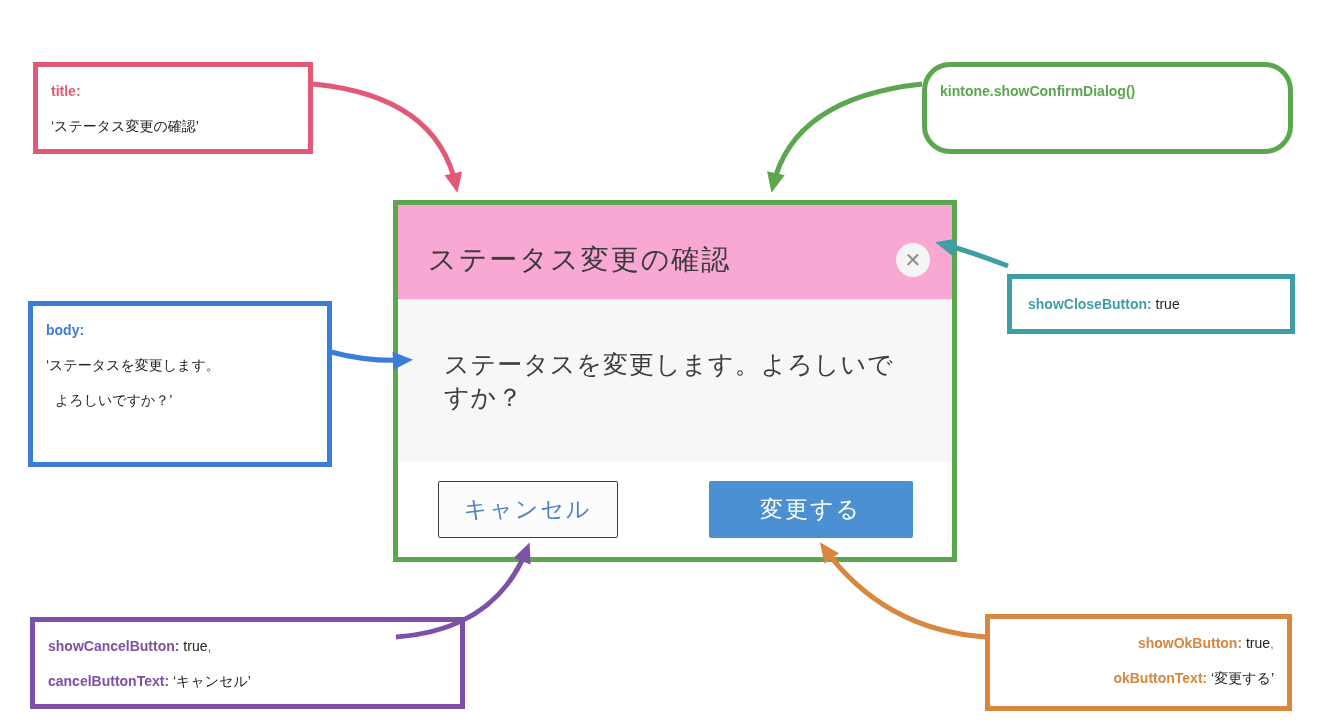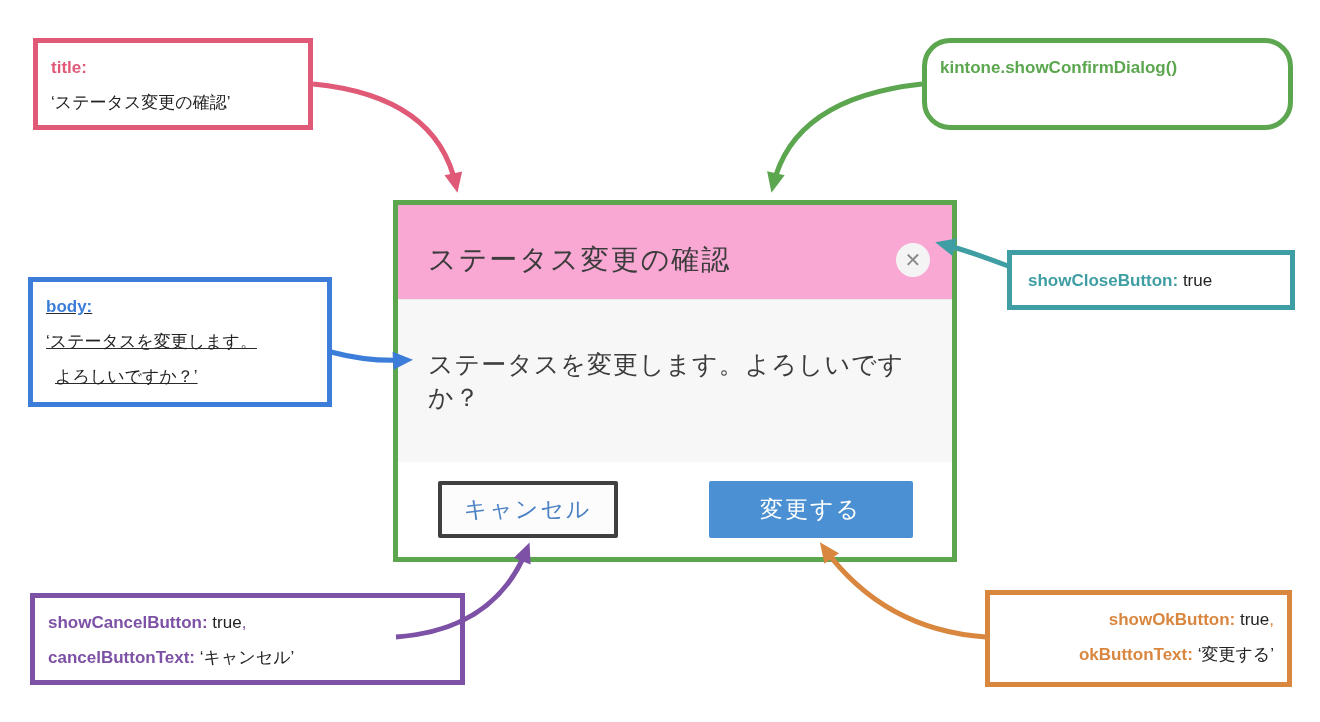--- a/index.html
+++ b/index.html
@@ -14,39 +14,40 @@
     background: #ffffff;
     overflow: hidden;
   }
 
   
   .callout {
     position: absolute;
     box-sizing: border-box;
     background: #ffffff;
     border: 5px solid var(--accent);
-    font-size: 17px;
+    font-size: 14px;
     line-height: 35px;
     padding: 7px 13px;
     white-space: nowrap;
+    margin-top: 24px;
   }
   .callout .prop { color: var(--accent); font-weight: 700; }
   .callout .code { color: var(--accent); font-weight: 700; }
   .callout .val  { color: #222222; }
   .callout .comma { color: var(--accent); }
   .callout.pink   { --accent: var(--c-pink); }
   .callout.green  { --accent: var(--c-green); }
   .callout.blue   { --accent: var(--c-blue); }
   .callout.teal   { --accent: var(--c-teal); }
   .callout.purple { --accent: var(--c-purple); }
   .callout.orange { --accent: var(--c-orange); }
 
   .box-title  { left: 33px;   top: 38px;  width: 280px; height: 92px; }
   .box-api    { left: 922px;  top: 38px;  width: 371px; height: 92px; border-radius: 28px; }
-  .box-body   { left: 28px;   top: 277px; width: 304px; height: 130px; text-decoration: underline; }
+  .box-body   { left: 28px;   top: 277px; width: 304px; height: 166px; }
   .box-close  { left: 1007px; top: 250px; width: 288px; height: 60px;
                 display: flex; align-items: center; padding: 0 16px; }
   .box-cancel { left: 30px;   top: 593px; width: 435px; height: 92px; }
   .box-ok     { left: 985px;  top: 590px; width: 307px; height: 97px; text-align: right; }
   .indent-sm { padding-left: 9px; }
 
   
   .dialog {
     position: absolute;
     left: 393px; top: 200px;
@@ -84,21 +85,21 @@
     justify-content: center;
     cursor: pointer;
     padding: 0;
   }
   .dialog-body {
     flex: 0 0 162px;
     background: var(--dialog-body-bg);
     border-top: 1px solid #ededee;
     display: flex;
     align-items: center;
-    padding: 0 30px;
+    padding: 0 46px;
     font-size: 25px;
     letter-spacing: 1px;
     color: #3c3c3c;
   }
   .dialog-footer {
     flex: 1 1 auto;
     background: #ffffff;
     display: flex;
     align-items: center;
     justify-content: center;
@@ -108,21 +109,21 @@
     height: 57px;
     font-size: 23px;
     letter-spacing: 2px;
     border-radius: 2px;
     cursor: pointer;
     font-family: inherit;
   }
   .btn-cancel {
     width: 180px;
     background: #fcfcfd;
-    border: 4px solid #404040;
+    border: 1px solid #404040;
     color: var(--cancel-text);
   }
   .btn-ok {
     width: 204px;
     background: var(--ok-bg);
     border: none;
     color: #ffffff;
     text-align: center;
   }
 

